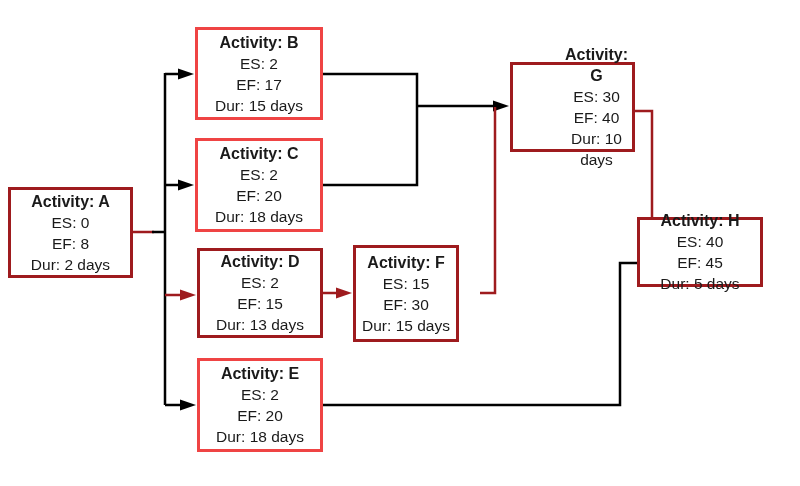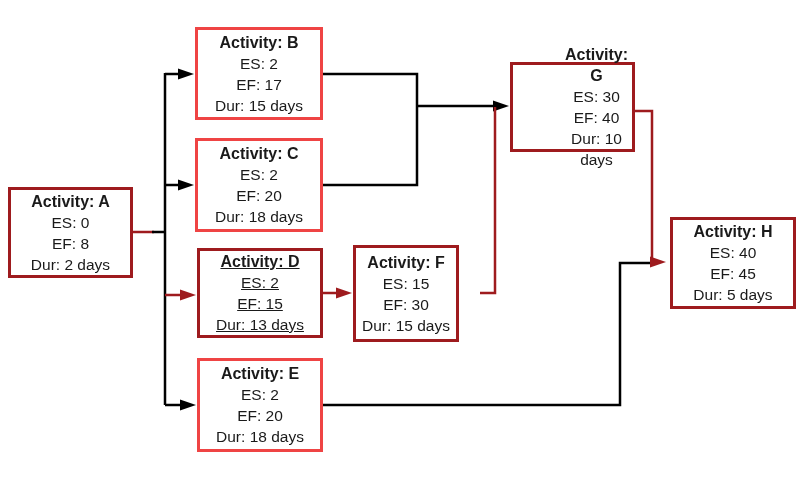--- a/index.html
+++ b/index.html
@@ -23,25 +23,25 @@
     font-size:15.5px;
     line-height:21px;
     z-index:2;
   }
   .node.critical{border-color:#9e1b1e;}
   .node .title{font-weight:bold;font-size:16px;}
   
   #node-a{left:8px;  top:187px; width:125px; height:91px;}
   #node-b{left:195px; top:27px;  width:128px; height:93px;}
   #node-c{left:195px; top:138px; width:128px; height:94px;}
-  #node-d{left:197px; top:248px; width:126px; height:90px;text-decoration:underline;}
+  #node-d{left:197px; top:248px; width:126px; height:90px;}
   #node-e{left:197px; top:358px; width:126px; height:94px;}
   #node-f{left:353px; top:245px; width:106px; height:97px;}
   #node-g{left:510px; top:62px;  width:125px; height:90px;padding-left:48px;}
-  #node-h{left:670px; top:217px; width:126px; height:92px;}
+  #node-h{left:637px; top:217px; width:126px; height:70px;}
   .black-line{stroke:#000000;stroke-width:2.5;fill:none;}
   .red-line{stroke:#9e1b1e;stroke-width:2.5;fill:none;}
   .black-head{fill:#000000;stroke:none;}
   .red-head{fill:#9e1b1e;stroke:none;}
 </style>
 </head>
 <body>
 
 <div class="canvas">
 

